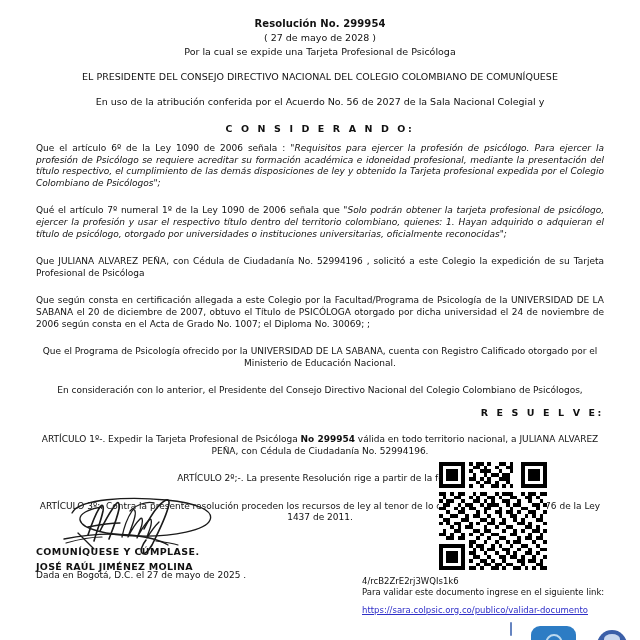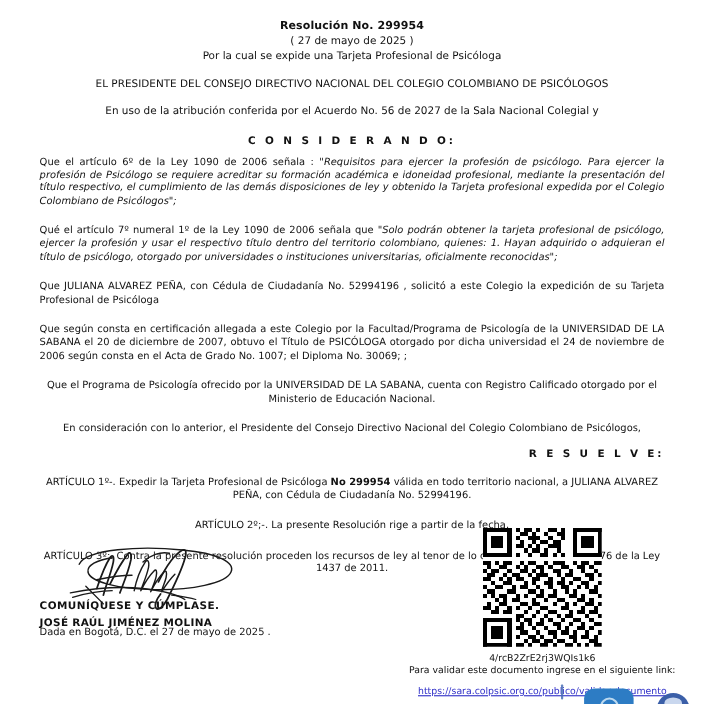--- a/index.html
+++ b/index.html
@@ -123,23 +123,22 @@
   }
   .sig-role {
     font-size: 9px;
     margin-top: 1px;
   }
 
   
   .qr-block {
     position: absolute;
     left: 362px;
-    top: 480px;
+    top: 462px;
     width: 262px;
-    text-align: center;
   }
   .qr-img {
     display: block;
     margin: 0 auto;
     width: 108px;
     height: 108px;
     image-rendering: pixelated;
   }
   .qr-code-text {
     font-size: 8.5px;
@@ -217,23 +216,23 @@
     background: #c9d7ee;
   }
 </style>
 </head>
 <body>
 
 <div class="page">
   <div class="content">
 
     <div class="hdr-title">Resolución No. 299954</div>
-    <div class="hdr-date">( 27 de mayo de 2025 )</div>
+    <div class="hdr-date">( 27 de mayo de 2028 )</div>
     <div class="hdr-sub">Por la cual se expide una Tarjeta Profesional de Psicóloga</div>
-    <div class="hdr-org">EL PRESIDENTE DEL CONSEJO DIRECTIVO NACIONAL DEL COLEGIO COLOMBIANO DE PSICÓLOGOS</div>
+    <div class="hdr-org">EL PRESIDENTE DEL CONSEJO DIRECTIVO NACIONAL DEL COLEGIO COLOMBIANO DE COMUNÍQUESE</div>
     <div class="hdr-acuerdo">En uso de la atribución conferida por el Acuerdo No. 56 de 2027 de la Sala Nacional Colegial y</div>
 
     <div class="section-word">C O N S I D E R A N D O:</div>
 
     <p class="para first"><span>Que el artículo 6º de la Ley 1090 de 2006 señala : </span><span class="quote">"Requisitos para ejercer la profesión de psicólogo. Para ejercer la profesión de Psicólogo se requiere acreditar su formación académica e idoneidad profesional, mediante la presentación del título respectivo, el cumplimiento de las demás disposiciones de ley y obtenido la Tarjeta profesional expedida por el Colegio Colombiano de Psicólogos";</span></p>
 
     <p class="para"><span>Qué el artículo 7º numeral 1º de la Ley 1090 de 2006 señala que </span><span class="quote">"Solo podrán obtener la tarjeta profesional de psicólogo, ejercer la profesión y usar el respectivo título dentro del territorio colombiano, quienes: 1. Hayan adquirido o adquieran el título de psicólogo, otorgado por universidades o instituciones universitarias, oficialmente reconocidas";</span></p>
 
     <p class="para">Que JULIANA ALVAREZ PEÑA, con Cédula de Ciudadanía No. 52994196 , solicitó a este Colegio la expedición de su Tarjeta Profesional de Psicóloga</p>
 

